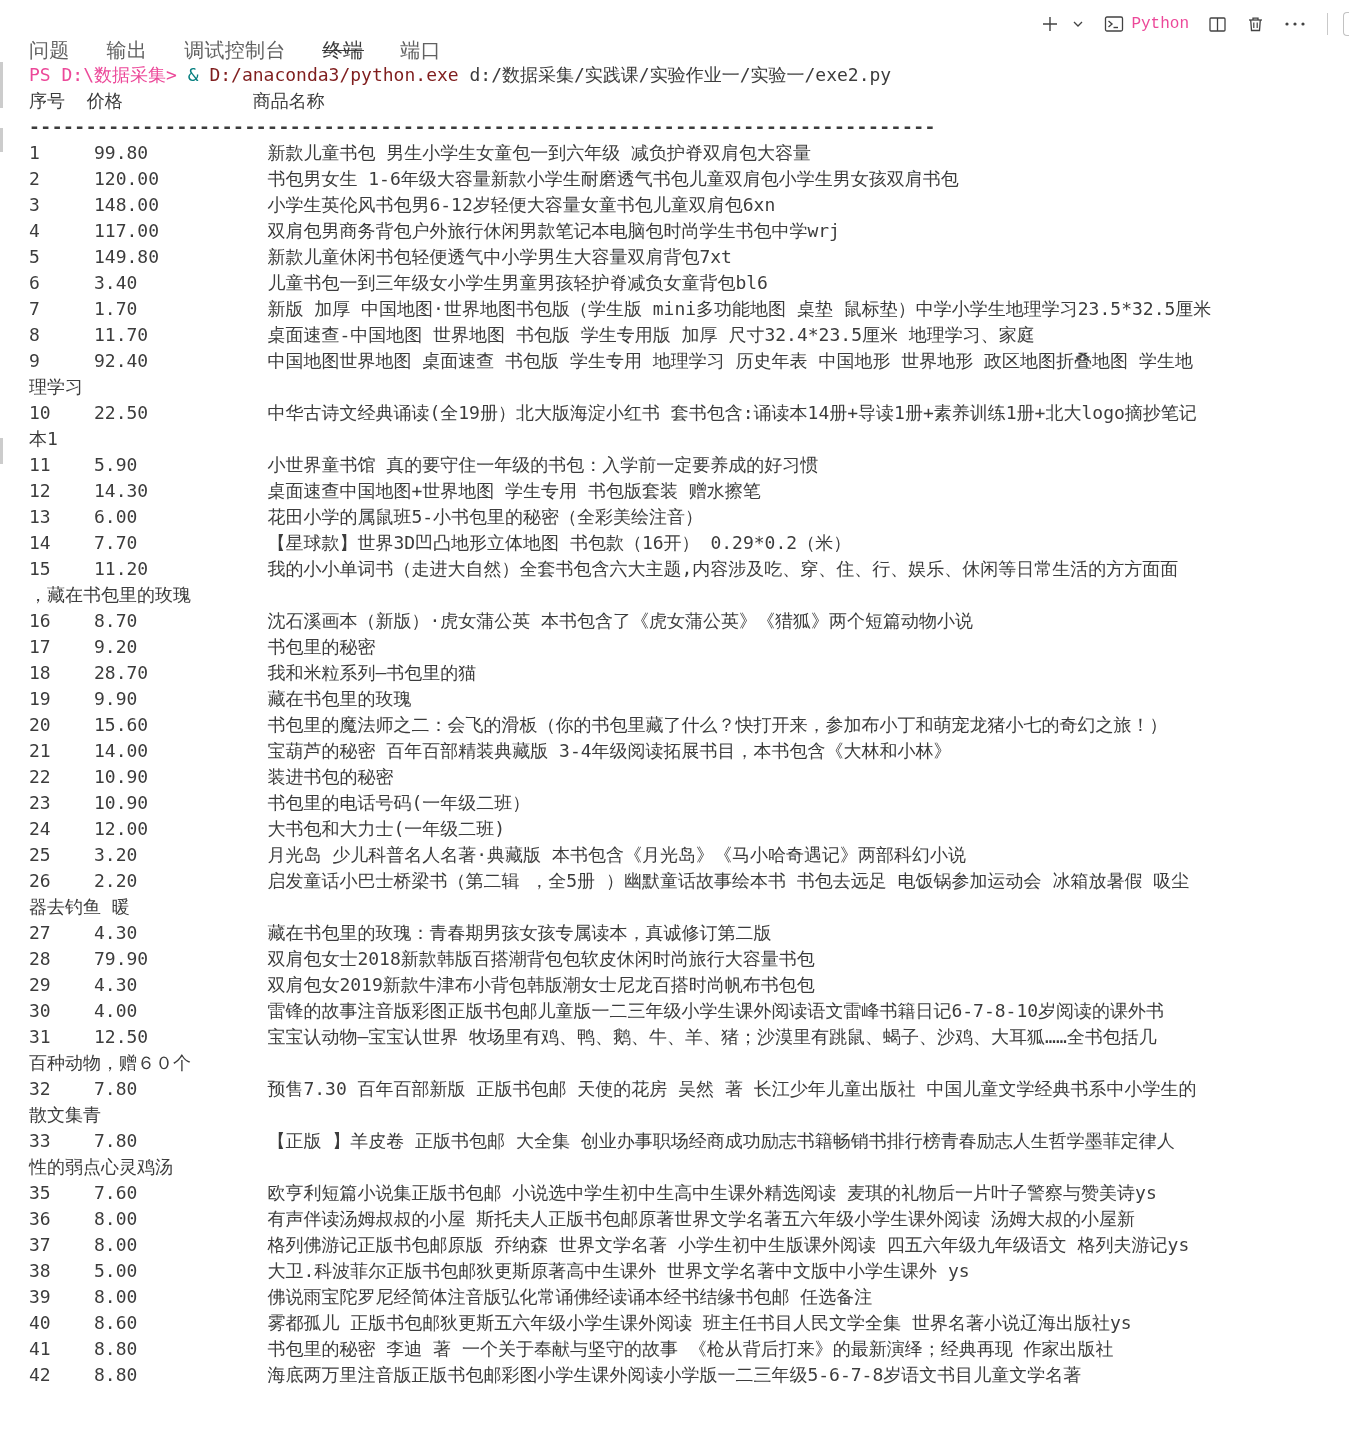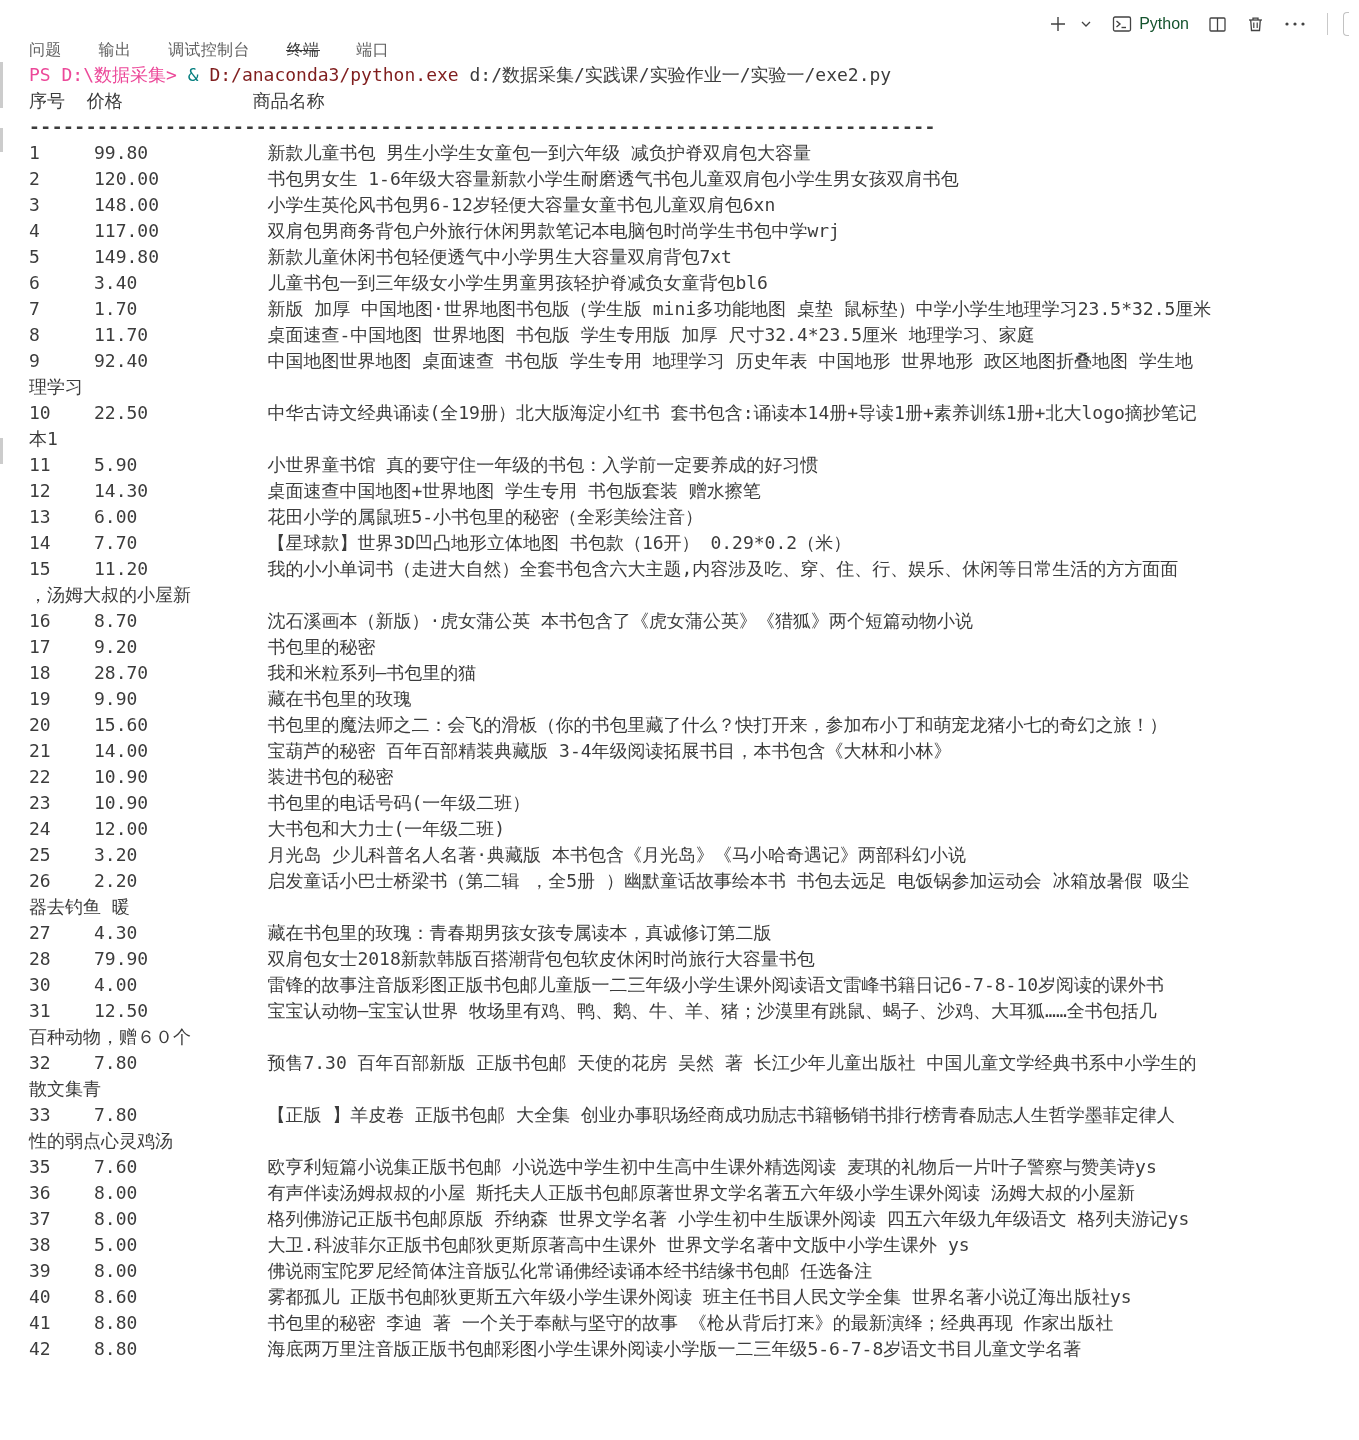--- a/index.html
+++ b/index.html
@@ -1,26 +1,26 @@
 <!DOCTYPE html>
 <html><head>
 <meta charset="utf-8">
 <style>
   html,body{margin:0;padding:0;background:#ffffff;}
   body{width:1359px;height:1440px;overflow:hidden;font-family:"Liberation Sans",sans-serif;position:relative;}
 
   
   .panel-header{height:48px;display:flex;justify-content:space-between;align-items:stretch;padding:0 10px 0 28px;box-sizing:border-box;}
   .tabs{display:flex;gap:35px;align-items:stretch;}
-  .tab{font-size:16px;color:#616161;display:flex;align-items:center;padding:6px 1px 0 1px;border-bottom:1px solid transparent;cursor:pointer;letter-spacing:.3px;margin-top:44px;}
+  .tab{font-size:20px;color:#616161;display:flex;align-items:center;padding:6px 1px 0 1px;border-bottom:1px solid transparent;cursor:pointer;letter-spacing:.3px;margin-top:44px;}
   .tab.active{color:#3b3b3b;border-bottom-color:#3b3b3b;}
   .actions{display:flex;align-items:center;gap:15px;}
   .abtn{background:none;border:none;padding:2px;margin:0;display:flex;align-items:center;gap:7px;cursor:pointer;color:#424242;}
   .abtn svg{display:block;}
-  .profile-label{font-size:16px;color:#14532d;font-family:Liberation Sans, sans-serif;}
+  .profile-label{font-size:16px;color:#ec4899;font-family:Liberation Mono, monospace;}
   .vdivider{width:1px;height:22px;background:#c9c9c9;margin-left:4px;}
   .edge-sliver{width:5px;height:22px;border:1px solid #9a9a9a;border-right:none;border-radius:4px 0 0 4px;opacity:.6;}
 
   
   .terminal{padding:14px 0 0 29px;font-family:"DejaVu Sans Mono","Liberation Mono",monospace;font-size:18px;line-height:26px;color:#3c3c3c;cursor:text;}
   .tline{height:26px;white-space:pre;overflow:visible;}
   .tline.sep{font-weight:bold;letter-spacing:.5px;}
 
   
   .gutter-mark{position:absolute;left:0;width:3px;background:#cccccc;}
@@ -108,35 +108,36 @@
     <div class="tline">8     11.70           桌面速查-中国地图 世界地图 书包版 学生专用版 加厚 尺寸32.4*23.5厘米 地理学习、家庭</div>
     <div class="tline">9     92.40           中国地图世界地图 桌面速查 书包版 学生专用 地理学习 历史年表 中国地形 世界地形 政区地图折叠地图 学生地</div>
     <div class="tline">理学习</div>
     <div class="tline">10    22.50           中华古诗文经典诵读(全19册）北大版海淀小红书 套书包含:诵读本14册+导读1册+素养训练1册+北大logo摘抄笔记</div>
     <div class="tline">本1</div>
     <div class="tline">11    5.90            小世界童书馆 真的要守住一年级的书包：入学前一定要养成的好习惯</div>
     <div class="tline">12    14.30           桌面速查中国地图+世界地图 学生专用 书包版套装 赠水擦笔</div>
     <div class="tline">13    6.00            花田小学的属鼠班5-小书包里的秘密（全彩美绘注音）</div>
     <div class="tline">14    7.70            【星球款】世界3D凹凸地形立体地图 书包款（16开） 0.29*0.2（米）</div>
     <div class="tline">15    11.20           我的小小单词书（走进大自然）全套书包含六大主题,内容涉及吃、穿、住、行、娱乐、休闲等日常生活的方方面面</div>
-    <div class="tline">，汤姆大叔的小屋新</div>
+    <div class="tline">，藏在书包里的玫瑰</div>
     <div class="tline">16    8.70            沈石溪画本（新版）·虎女蒲公英 本书包含了《虎女蒲公英》《猎狐》两个短篇动物小说</div>
     <div class="tline">17    9.20            书包里的秘密</div>
     <div class="tline">18    28.70           我和米粒系列—书包里的猫</div>
     <div class="tline">19    9.90            藏在书包里的玫瑰</div>
     <div class="tline">20    15.60           书包里的魔法师之二：会飞的滑板（你的书包里藏了什么？快打开来，参加布小丁和萌宠龙猪小七的奇幻之旅！）</div>
     <div class="tline">21    14.00           宝葫芦的秘密 百年百部精装典藏版 3-4年级阅读拓展书目，本书包含《大林和小林》</div>
     <div class="tline">22    10.90           装进书包的秘密</div>
     <div class="tline">23    10.90           书包里的电话号码(一年级二班）</div>
     <div class="tline">24    12.00           大书包和大力士(一年级二班)</div>
     <div class="tline">25    3.20            月光岛 少儿科普名人名著·典藏版 本书包含《月光岛》《马小哈奇遇记》两部科幻小说</div>
     <div class="tline">26    2.20            启发童话小巴士桥梁书（第二辑 ，全5册 ）幽默童话故事绘本书 书包去远足 电饭锅参加运动会 冰箱放暑假 吸尘</div>
     <div class="tline">器去钓鱼 暖</div>
     <div class="tline">27    4.30            藏在书包里的玫瑰：青春期男孩女孩专属读本，真诚修订第二版</div>
     <div class="tline">28    79.90           双肩包女士2018新款韩版百搭潮背包包软皮休闲时尚旅行大容量书包</div>
+    <div class="tline">29    4.30            双肩包女2019新款牛津布小背包韩版潮女士尼龙百搭时尚帆布书包包</div>
     <div class="tline">30    4.00            雷锋的故事注音版彩图正版书包邮儿童版一二三年级小学生课外阅读语文雷峰书籍日记6-7-8-10岁阅读的课外书</div>
     <div class="tline">31    12.50           宝宝认动物—宝宝认世界 牧场里有鸡、鸭、鹅、牛、羊、猪；沙漠里有跳鼠、蝎子、沙鸡、大耳狐……全书包括几</div>
     <div class="tline">百种动物，赠６０个</div>
     <div class="tline">32    7.80            预售7.30 百年百部新版 正版书包邮 天使的花房 吴然 著 长江少年儿童出版社 中国儿童文学经典书系中小学生的</div>
     <div class="tline">散文集青</div>
     <div class="tline">33    7.80            【正版 】羊皮卷 正版书包邮 大全集 创业办事职场经商成功励志书籍畅销书排行榜青春励志人生哲学墨菲定律人</div>
     <div class="tline">性的弱点心灵鸡汤</div>
     <div class="tline">35    7.60            欧亨利短篇小说集正版书包邮 小说选中学生初中生高中生课外精选阅读 麦琪的礼物后一片叶子警察与赞美诗ys</div>
     <div class="tline">36    8.00            有声伴读汤姆叔叔的小屋 斯托夫人正版书包邮原著世界文学名著五六年级小学生课外阅读 汤姆大叔的小屋新</div>
     <div class="tline">37    8.00            格列佛游记正版书包邮原版 乔纳森 世界文学名著 小学生初中生版课外阅读 四五六年级九年级语文 格列夫游记ys</div>

